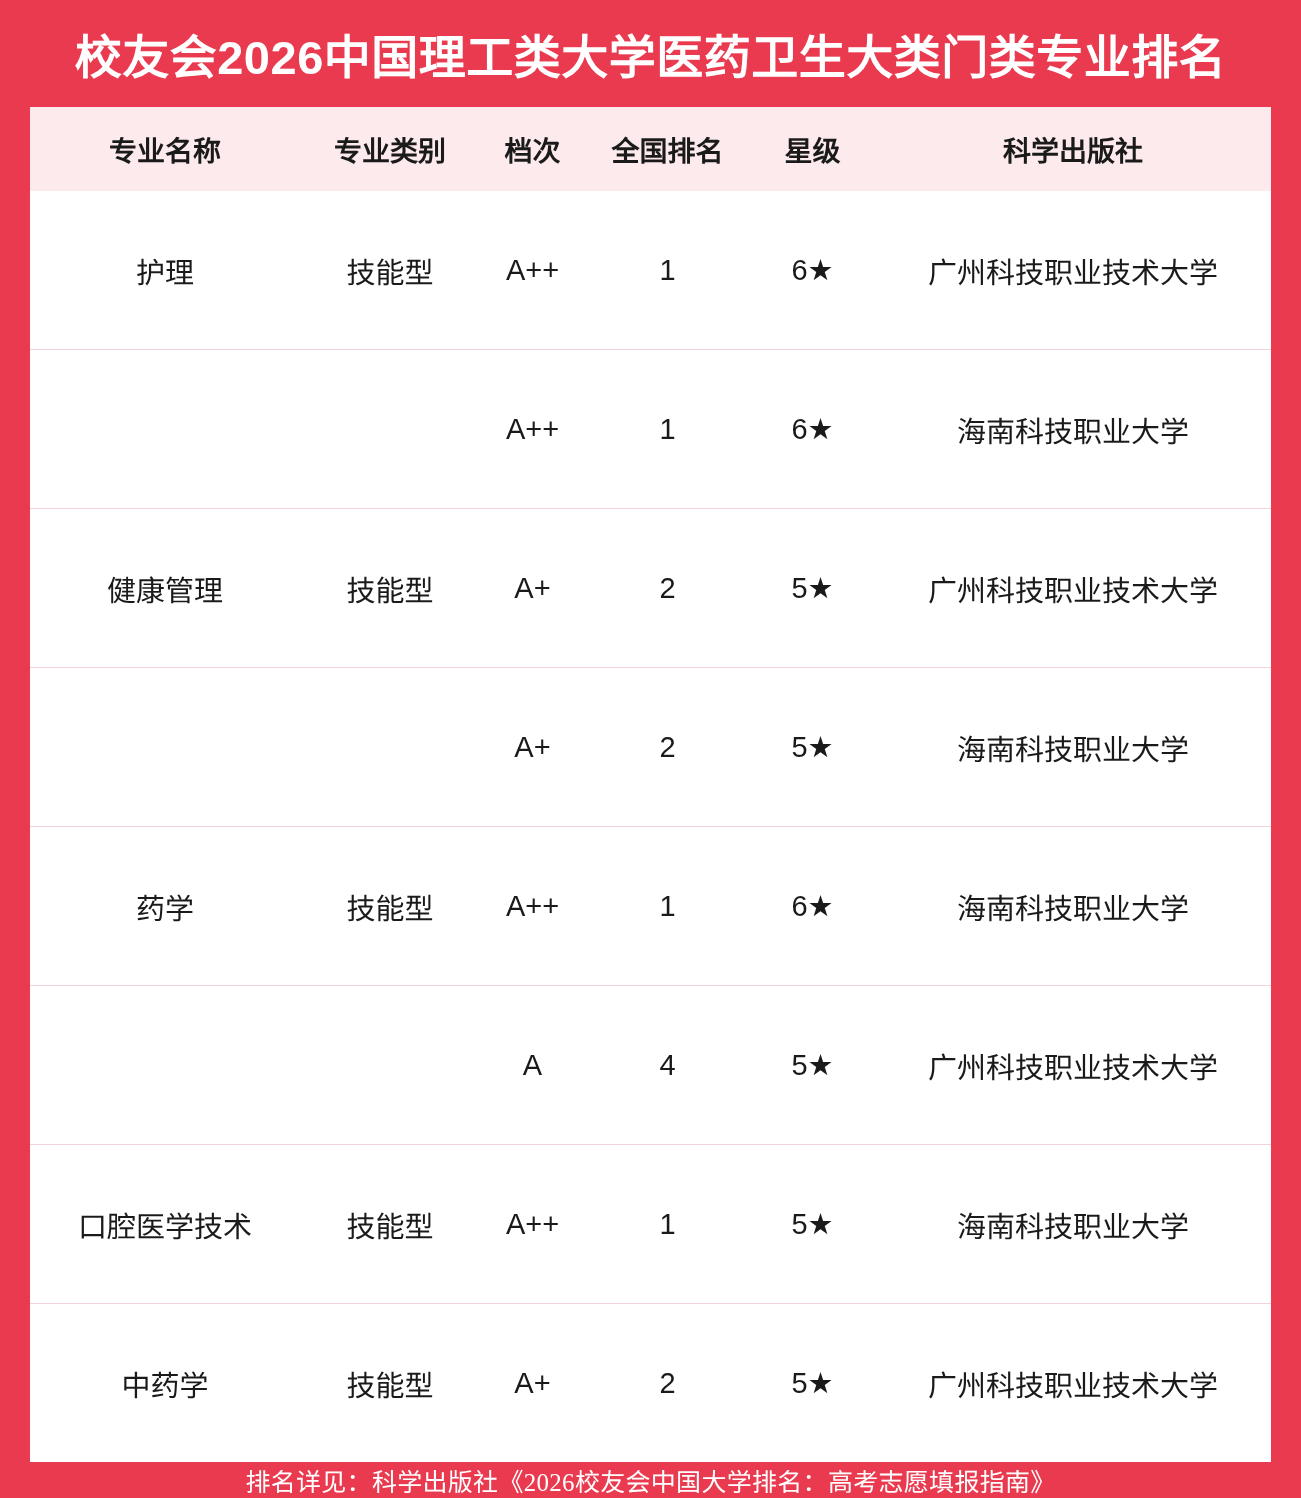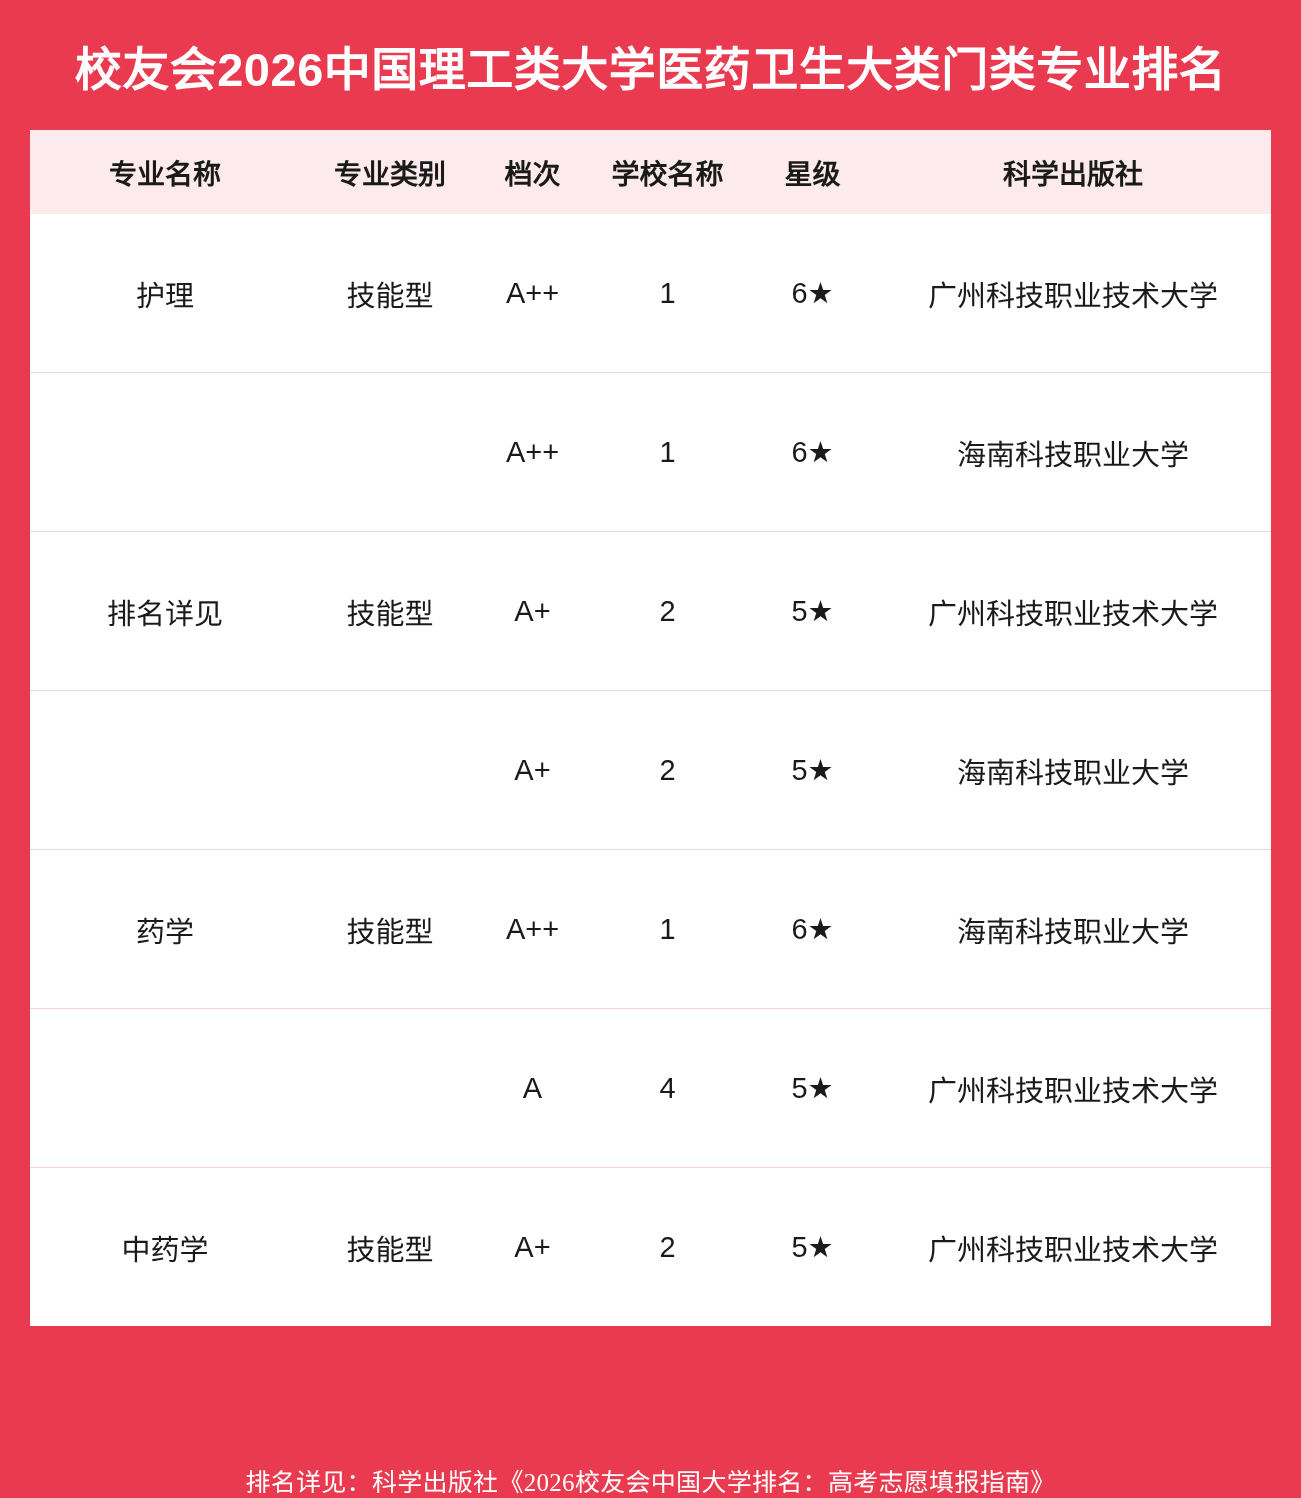--- a/index.html
+++ b/index.html
@@ -116,21 +116,21 @@
         <col class="c-tier">
         <col class="c-rank">
         <col class="c-star">
         <col class="c-school">
       </colgroup>
       <thead>
         <tr>
           <th>专业名称</th>
           <th>专业类别</th>
           <th>档次</th>
-          <th>学校名称</th>
+          <th>全国排名</th>
           <th>星级</th>
           <th>科学出版社</th>
         </tr>
       </thead>
       <tbody>
         <tr>
           <td>护理</td>
           <td>技能型</td>
           <td>A++</td>
           <td>1</td>
@@ -139,21 +139,21 @@
         </tr>
         <tr>
           <td></td>
           <td></td>
           <td>A++</td>
           <td>1</td>
           <td>6★</td>
           <td class="school-cell">海南科技职业大学</td>
         </tr>
         <tr>
-          <td>排名详见</td>
+          <td>健康管理</td>
           <td>技能型</td>
           <td>A+</td>
           <td>2</td>
           <td>5★</td>
           <td class="school-cell">广州科技职业技术大学</td>
         </tr>
         <tr>
           <td></td>
           <td></td>
           <td>A+</td>
@@ -169,20 +169,28 @@
           <td>6★</td>
           <td class="school-cell">海南科技职业大学</td>
         </tr>
         <tr>
           <td></td>
           <td></td>
           <td>A</td>
           <td>4</td>
           <td>5★</td>
           <td class="school-cell">广州科技职业技术大学</td>
+        </tr>
+        <tr>
+          <td>口腔医学技术</td>
+          <td>技能型</td>
+          <td>A++</td>
+          <td>1</td>
+          <td>5★</td>
+          <td class="school-cell">海南科技职业大学</td>
         </tr>
         <tr>
           <td>中药学</td>
           <td>技能型</td>
           <td>A+</td>
           <td>2</td>
           <td>5★</td>
           <td class="school-cell">广州科技职业技术大学</td>
         </tr>
       </tbody>

